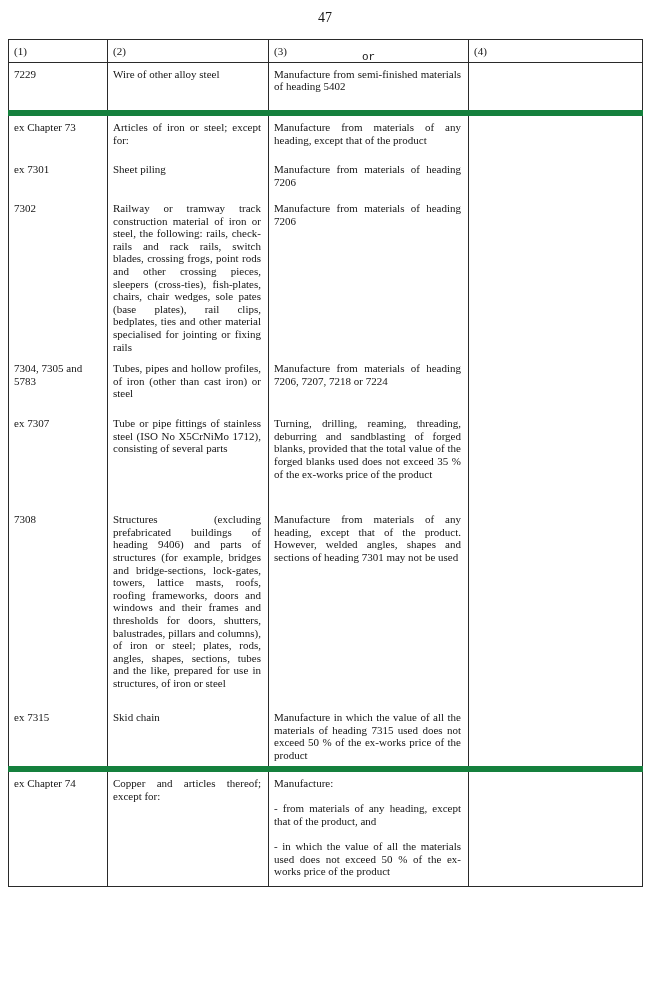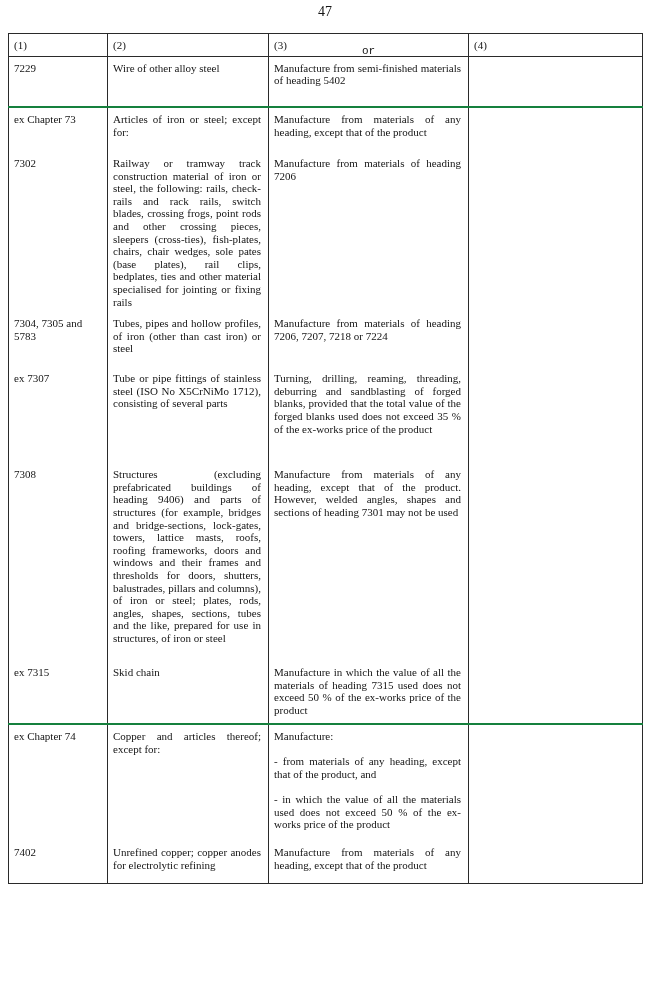--- a/index.html
+++ b/index.html
@@ -6,21 +6,21 @@
   body {
     width: 650px;
     font-family: "Liberation Serif", "DejaVu Serif", serif;
     color: #141414;
     -webkit-font-smoothing: antialiased;
   }
   .page {
     width: 650px;
     min-height: 991px;
     box-sizing: border-box;
-    padding: 2px 8px 4px 8px;
+    padding: 8px 8px 4px 8px;
     background: #ffffff;
   }
   .page-number {
     text-align: center;
     font-size: 14px;
     margin: 2px 0 13px 0;
   }
   table.rules-table {
     border-collapse: collapse;
     table-layout: fixed;
@@ -35,21 +35,21 @@
     padding: 5px 7px 4px 5px;
     box-sizing: border-box;
     word-wrap: break-word;
   }
   thead td {
     border-top: 1px solid #2a2a2a;
     border-bottom: 1px solid #2a2a2a;
     height: 22px;
     padding-top: 4px;
   }
-  tbody tr.group-start td { border-top: 2px solid #15803d; }
+  tbody tr.group-start td { border-top: 6px solid #15803d; }
   tbody tr:last-child td { border-bottom: 1px solid #2a2a2a; }
   td.c1 { text-align: left; }
   td.c2 { text-align: justify; margin-left: 44px; }
   td.c3 { text-align: justify; white-space: pre-line; }
   td.c4 { }
   .h3cell { position: relative; }
   .h3or {
     position: absolute;
     left: 50%;
     top: 11px;
@@ -91,20 +91,26 @@
         <td class="c4"></td>
       </tr>
 
       <tr class="group-start" style="height:45px">
         <td class="c1">ex Chapter 73</td>
         <td class="c2">Articles of iron or steel; except for:</td>
         <td class="c3">Manufacture from materials of any heading, except that of the product</td>
         <td class="c4"></td>
       </tr>
 
+      <tr style="height:39px">
+        <td class="c1">ex 7301</td>
+        <td class="c2">Sheet piling</td>
+        <td class="c3">Manufacture from materials of heading 7206</td>
+        <td class="c4"></td>
+      </tr>
 
       <tr style="height:156px">
         <td class="c1">7302</td>
         <td class="c2">Railway or tramway track construction material of iron or steel, the following: rails, check-rails and rack rails, switch blades, crossing frogs, point rods and other crossing pieces, sleepers (cross-ties), fish-plates, chairs, chair wedges, sole pates (base plates), rail clips, bedplates, ties and other material specialised for jointing or fixing rails</td>
         <td class="c3">Manufacture from materials of heading 7206</td>
         <td class="c4"></td>
       </tr>
 
       <tr style="height:55px">
         <td class="c1">7304, 7305 and 5783</td>
@@ -139,22 +145,16 @@
         <td class="c2">Copper and articles thereof; except for:</td>
         <td class="c3">Manufacture:
 
 - from materials of any heading, except that of the product, and
 
 - in which the value of all the materials used does not exceed 50 % of the ex-works price of the product</td>
         <td class="c4"></td>
       </tr>
 
 
-      <tr style="height:42px">
-        <td class="c1">7402</td>
-        <td class="c2">Unrefined copper; copper anodes for electrolytic refining</td>
-        <td class="c3">Manufacture from materials of any heading, except that of the product</td>
-        <td class="c4"></td>
-      </tr>
 
     </tbody>
   </table>
 </div>
 
 </body></html>

